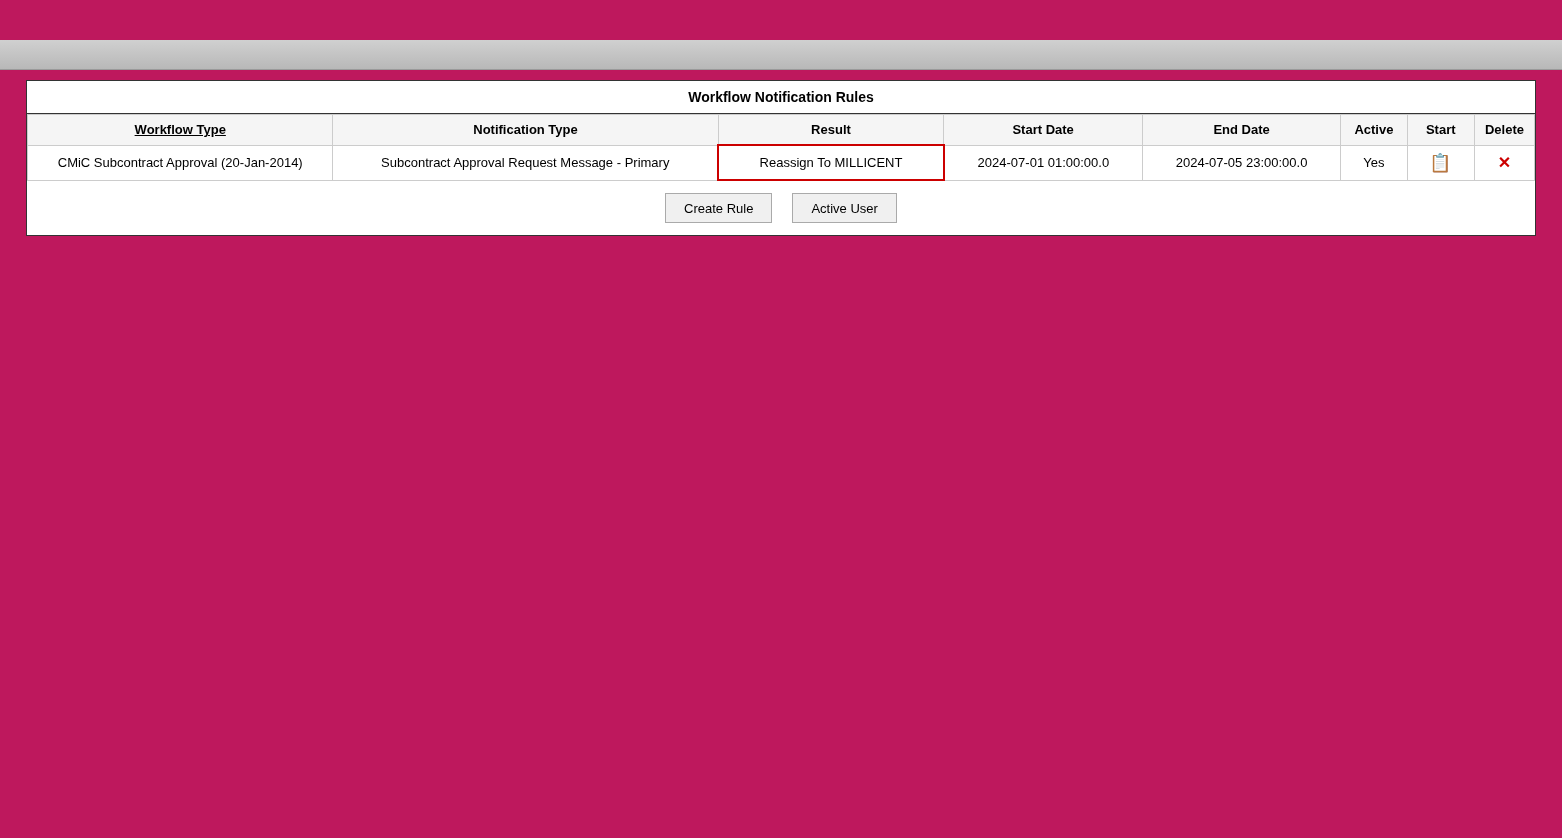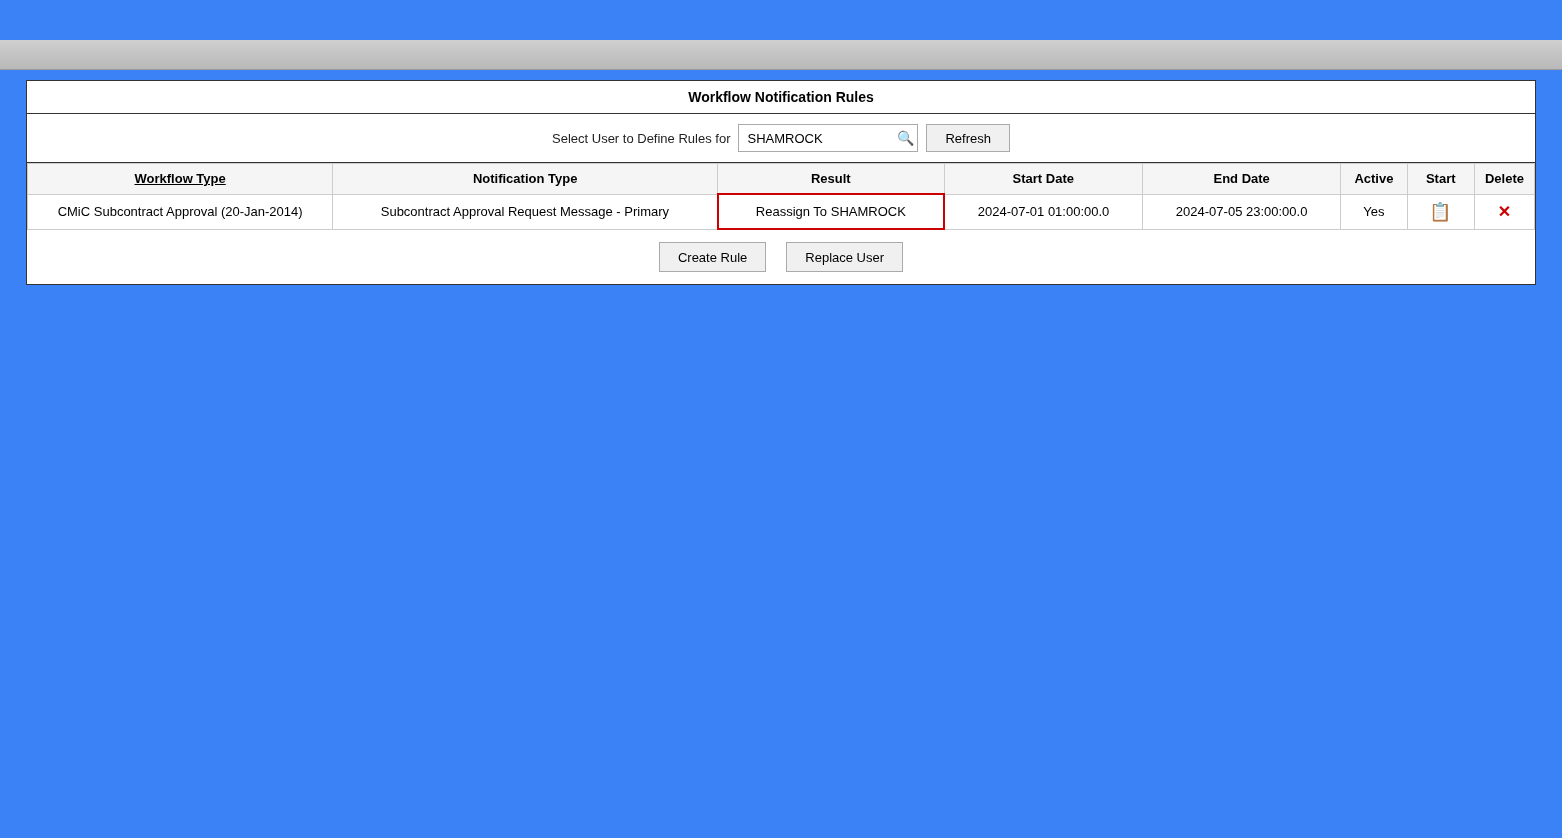--- a/index.html
+++ b/index.html
@@ -10,21 +10,21 @@
 
     body {
       background: #e8e8e8;
       font-family: Arial, sans-serif;
       font-size: 13px;
       width: 1562px;
       min-height: 838px;
     }
 
     .page-wrapper {
-      background: #3b82f6;
+      background: #be185d;
       width: 1562px;
       min-height: 838px;
       display: flex;
       flex-direction: column;
       align-items: center;
       padding-top: 40px;
     }
 
     .main-panel {
       background: #ffffff;
@@ -158,61 +158,51 @@
 
 <div class="page-wrapper">
   <div class="top-bar"></div>
 
   <div class="main-panel">
 
     <div class="panel-title-row">
       <span>Workflow Notification Rules</span>
     </div>
 
-    <div class="select-user-row">
-      <span class="select-user-label">Select User to Define Rules for</span>
-      <div class="user-input-wrapper">
-        <input class="user-input" type="text" value="SHAMROCK" style="">
-        <button class="search-icon-btn">
-          <span>🔍</span>
-        </button>
-      </div>
-      <button class="refresh-btn">Refresh</button>
-    </div>
 
     <table class="data-table">
       <thead>
         <tr>
           <th class="col-workflow">Workflow Type</th>
           <th class="col-notification">Notification Type</th>
           <th class="col-result">Result</th>
           <th class="col-startdate">Start Date</th>
           <th class="col-enddate">End Date</th>
           <th class="col-active">Active</th>
           <th class="col-edit">Start</th>
           <th class="col-delete">Delete</th>
         </tr>
       </thead>
       <tbody id="table-body">
       <tr>
       <td>CMiC Subcontract Approval (20-Jan-2014)</td>
       <td>Subcontract Approval Request Message - Primary</td>
-      <td class="result-cell">Reassign To SHAMROCK</td>
+      <td class="result-cell">Reassign To MILLICENT</td>
       <td>2024-07-01 01:00:00.0</td>
       <td>2024-07-05 23:00:00.0</td>
       <td>Yes</td>
       <td style="cursor:pointer; text-align:center;">
         <span style="font-size:18px; color:#555;">📋</span>
       </td>
       <td style="cursor:pointer; text-align:center;">
         <span style="font-size:16px; color:#cc0000; font-weight:bold;">✕</span>
       </td>
     </tr>
         </tbody>
     </table>
 
     <div class="actions-row">
       <button class="create-rule-btn">Create Rule</button>
-      <button class="replace-user-btn">Replace User</button>
+      <button class="replace-user-btn">Active User</button>
     </div>
 
   </div>
 </div>
 
 </body></html>

